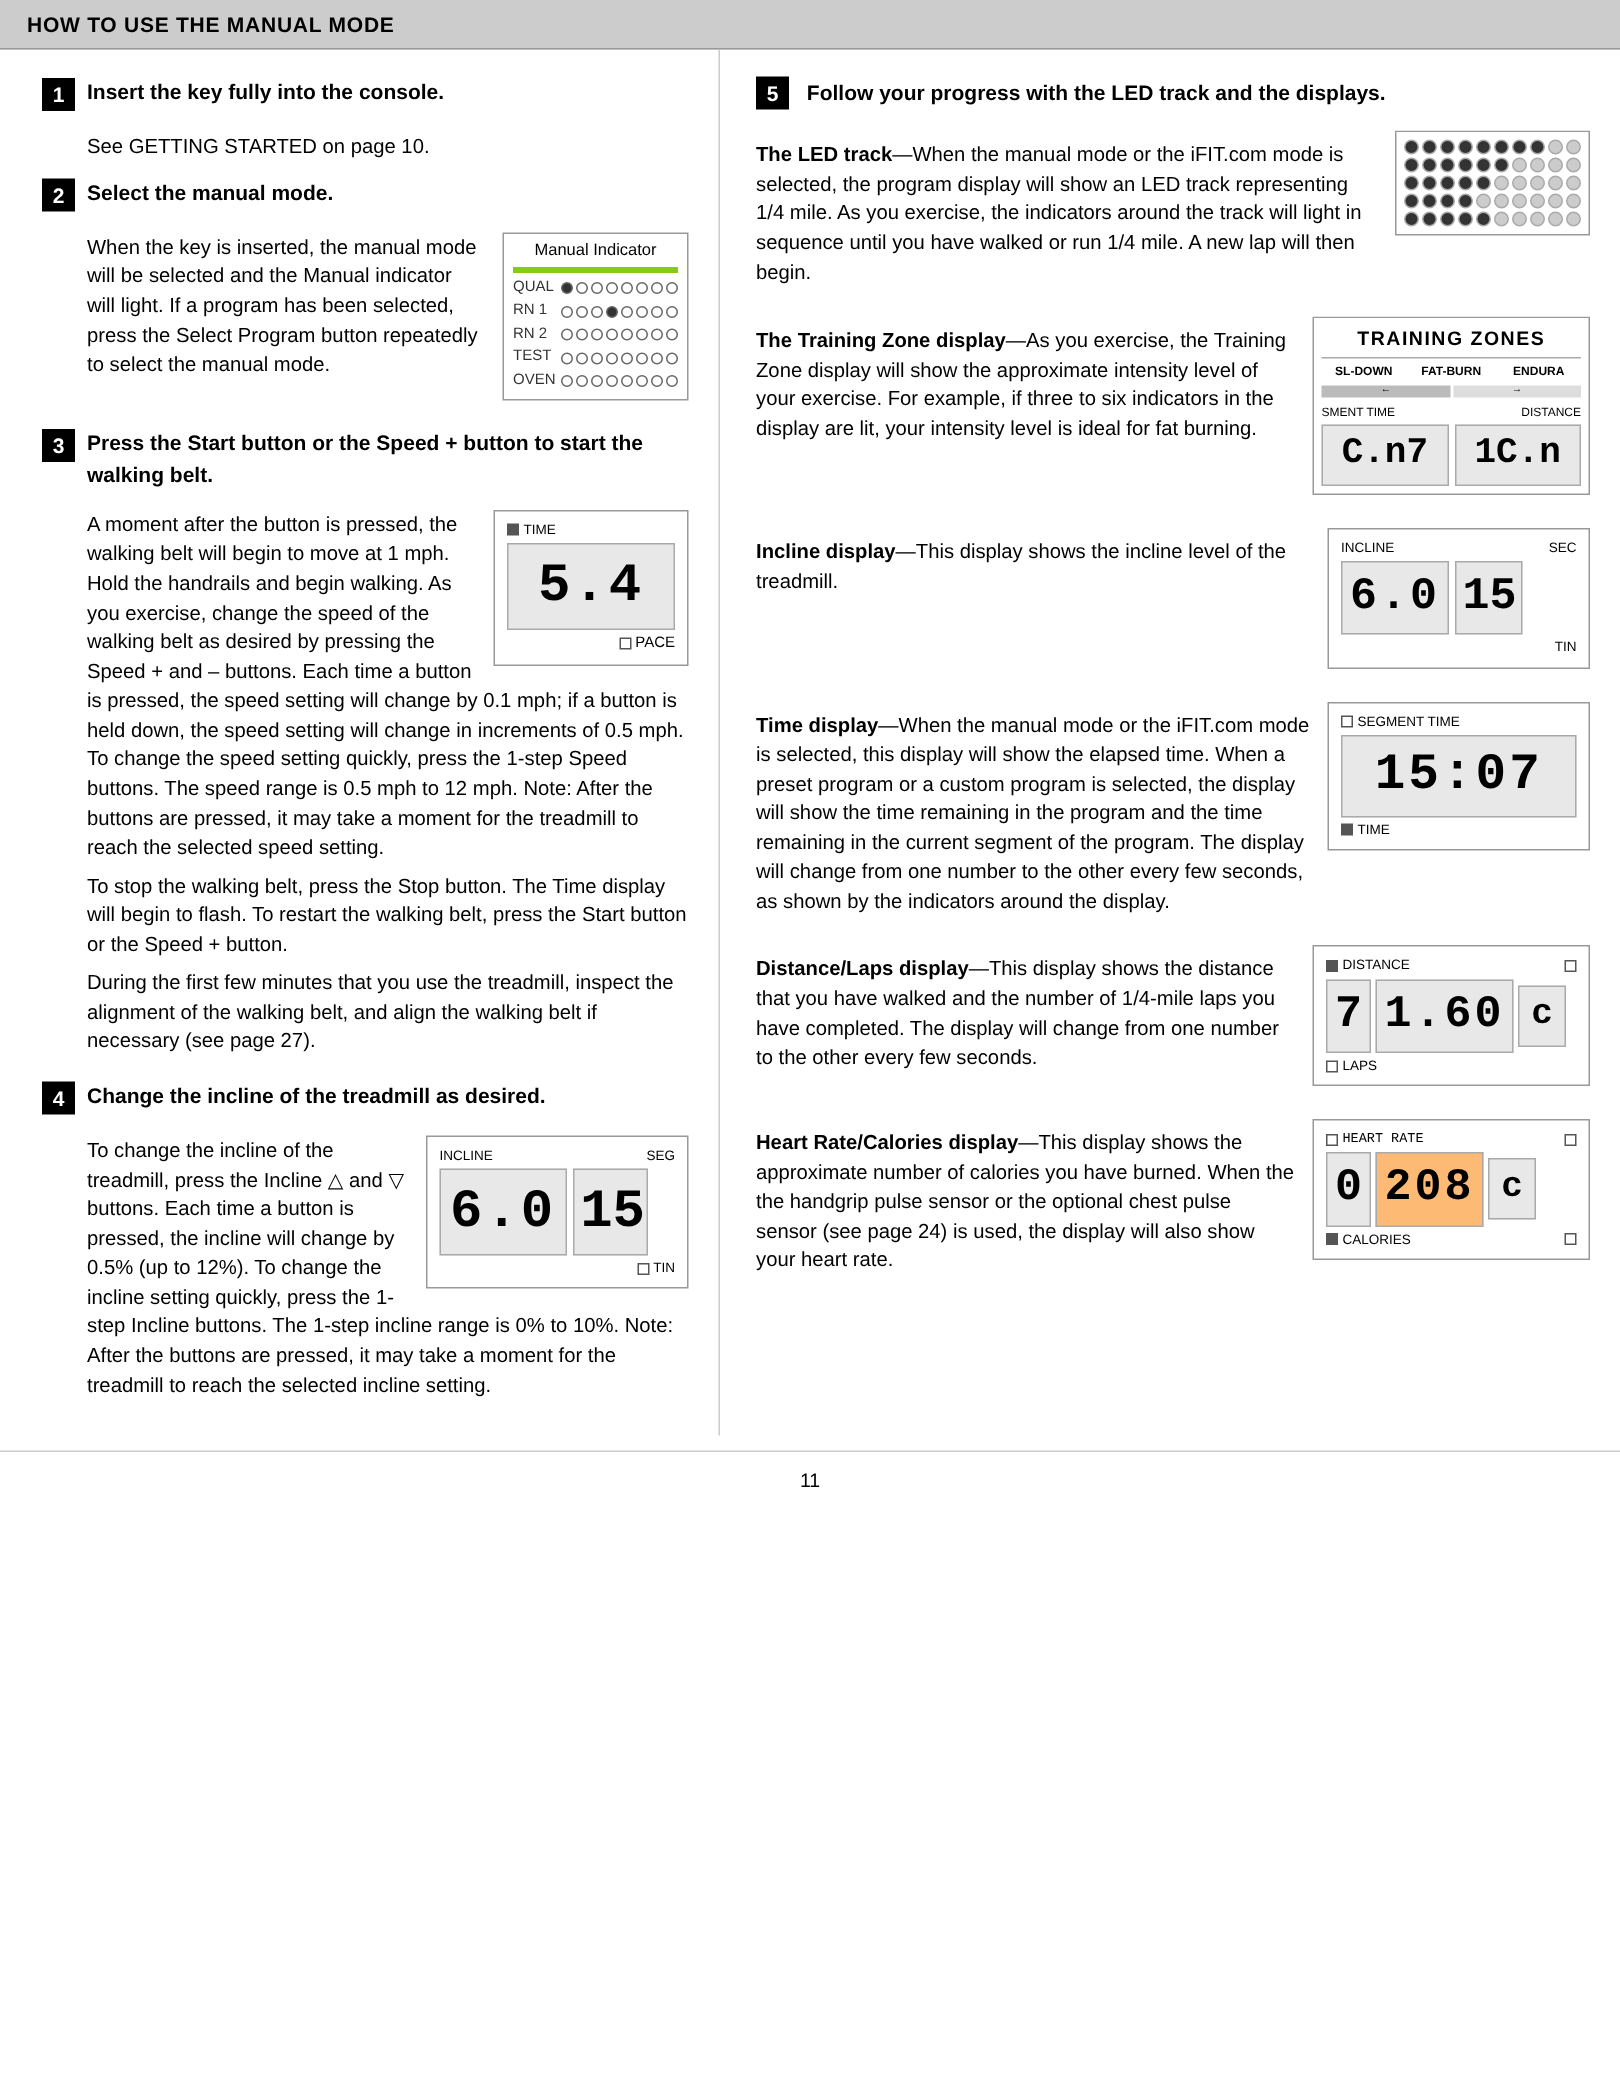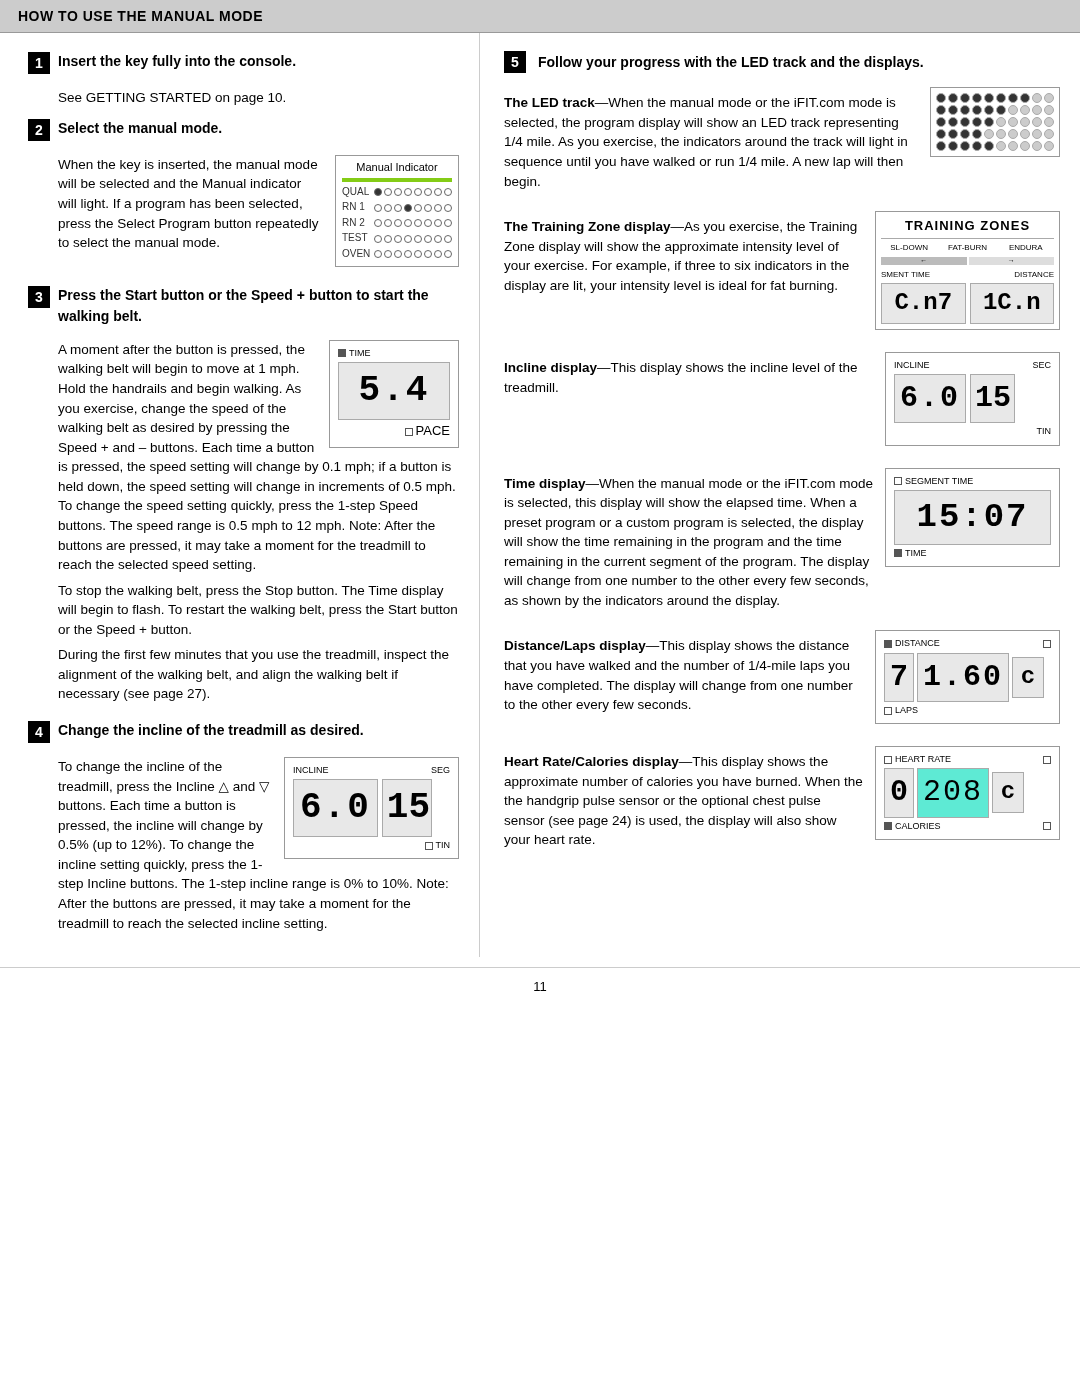--- a/index.html
+++ b/index.html
@@ -134,21 +134,21 @@
       font-weight: bold;
       font-family: 'Courier New', monospace;
       text-align: center;
       letter-spacing: 2px;
       background: #e8e8e8;
       border: 1px solid #aaa;
       padding: 2px 6px;
       margin: 2px 0;
     }
     .display-label-bottom {
-      font-size: 13px;
+      font-size: 10px;
       text-align: right;
       display: flex;
       align-items: center;
       justify-content: flex-end;
       gap: 3px;
     }
     .display-label-bottom .sq-outline {
       width: 8px; height: 8px; border: 1px solid #555; display: inline-block;
     }
     
@@ -254,20 +254,21 @@
       letter-spacing: 1px;
       margin-bottom: 3px;
       border-bottom: 1px solid #aaa;
       padding-bottom: 2px;
     }
     .tz-zones {
       display: flex;
       gap: 2px;
       margin-bottom: 3px;
       font-size: 8px;
+      font-weight: bold;
     }
     .tz-zone {
       flex: 1;
       text-align: center;
       font-size: 8px;
     }
     .tz-arrows {
       display: flex;
       gap: 2px;
       margin-bottom: 4px;
@@ -470,23 +471,23 @@
     .hc-num {
       font-size: 30px;
       font-weight: bold;
       font-family: 'Courier New', monospace;
       background: #e8e8e8;
       border: 1px solid #aaa;
       padding: 2px 5px;
     }
     .hc-main {
       font-size: 30px;
-      font-weight: normal;
-      font-family: 'Courier New', monospace;
-      background: #5eead4;
+      font-weight: bold;
+      font-family: 'Courier New', monospace;
+      background: #fdba74;
       border: 1px solid #aaa;
       padding: 2px 5px;
       letter-spacing: 2px;
     }
     .hc-side {
       font-size: 24px;
       font-weight: bold;
       font-family: 'Courier New', monospace;
       background: #e8e8e8;
       border: 1px solid #aaa;
@@ -827,21 +828,21 @@
           </div>
         </div>
         <p>
           <span class="sub-bold">Distance/Laps display</span><span>—This display shows the distance that you have walked and the number of 1/4-mile laps you have completed. The display will change from one number to the other every few seconds.</span>
         </p>
       </div>
 
       <div class="right-display-section clearfix">
         <div class="hr-cal-box">
           <div class="hc-top">
-            <span style="display:flex;align-items:center;gap:3px;">
+            <span style="display:flex;align-items:center;gap:3px;font-family:Liberation Mono, monospace;">
               <span style="width:8px;height:8px;border:1px solid #555;display:inline-block;"></span>
               <span>HEART RATE</span>
             </span>
             <span style="display:flex;align-items:center;gap:3px;">
               <span style="width:8px;height:8px;border:1px solid #555;display:inline-block;"></span>
             </span>
           </div>
           <div class="hc-displays">
             <div class="hc-num">0</div>
             <div class="hc-main">208</div>

